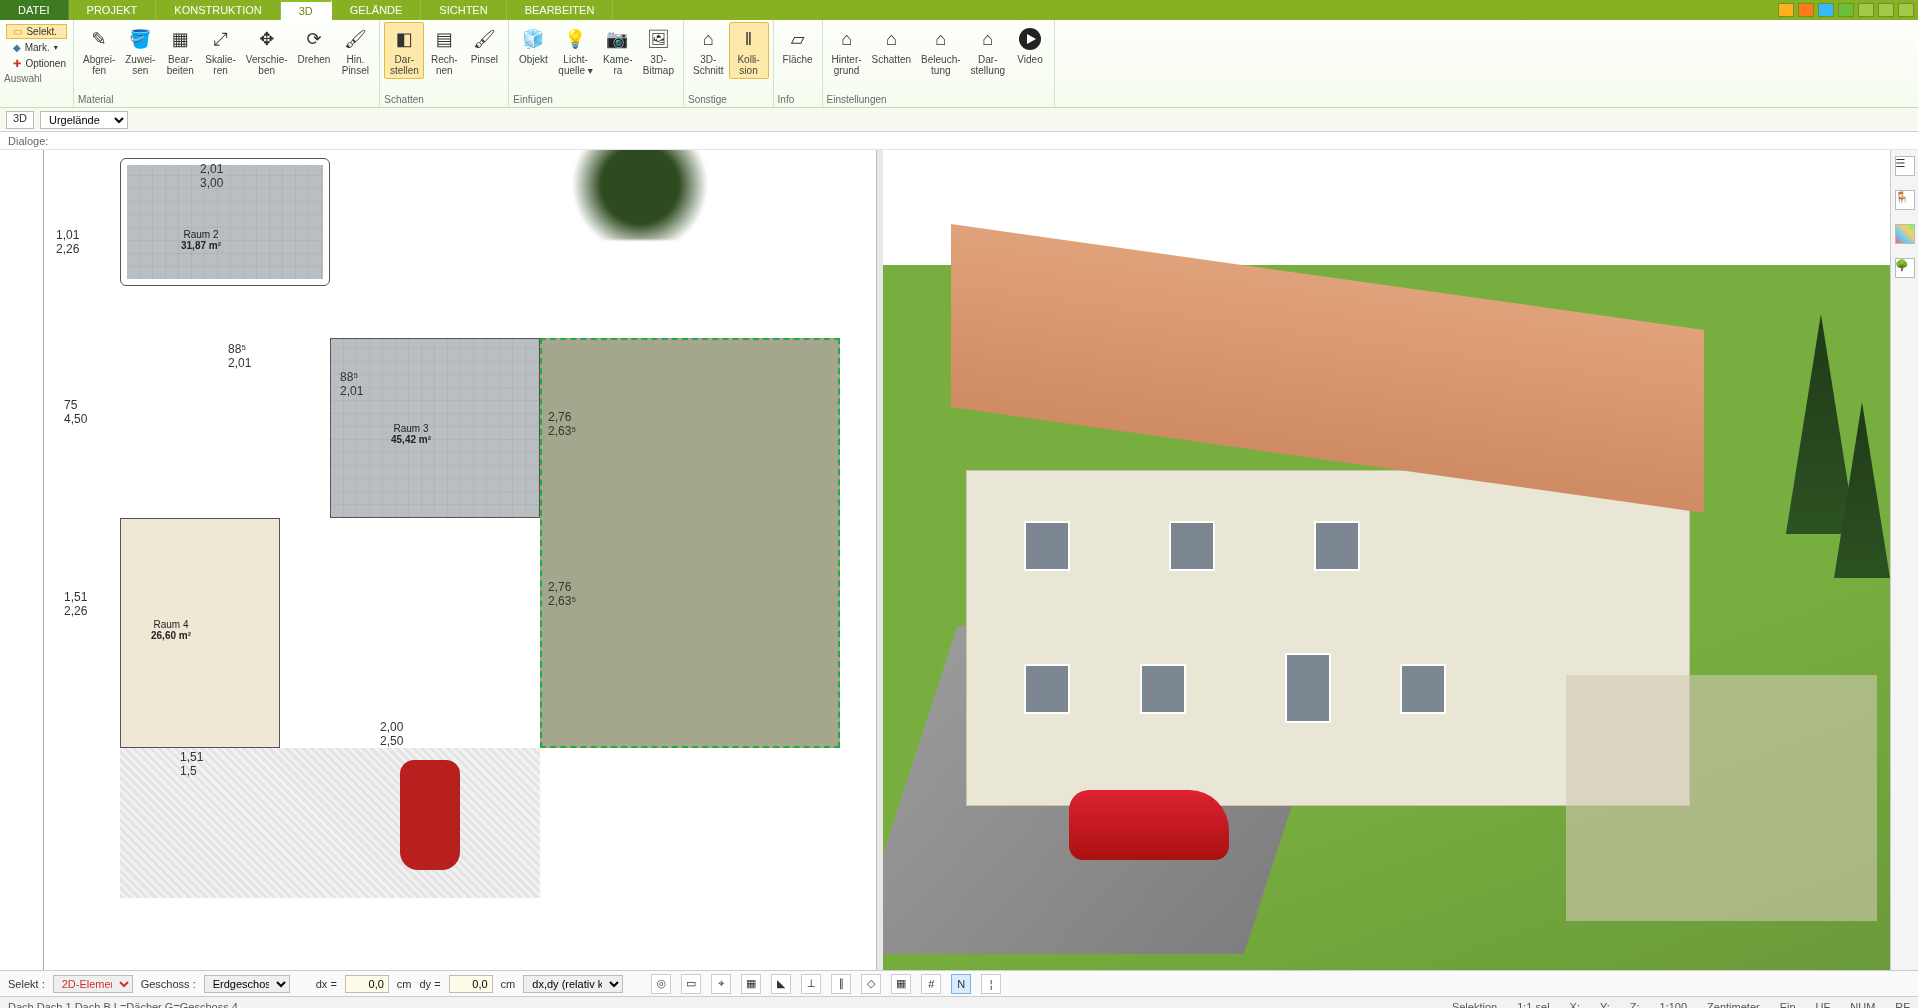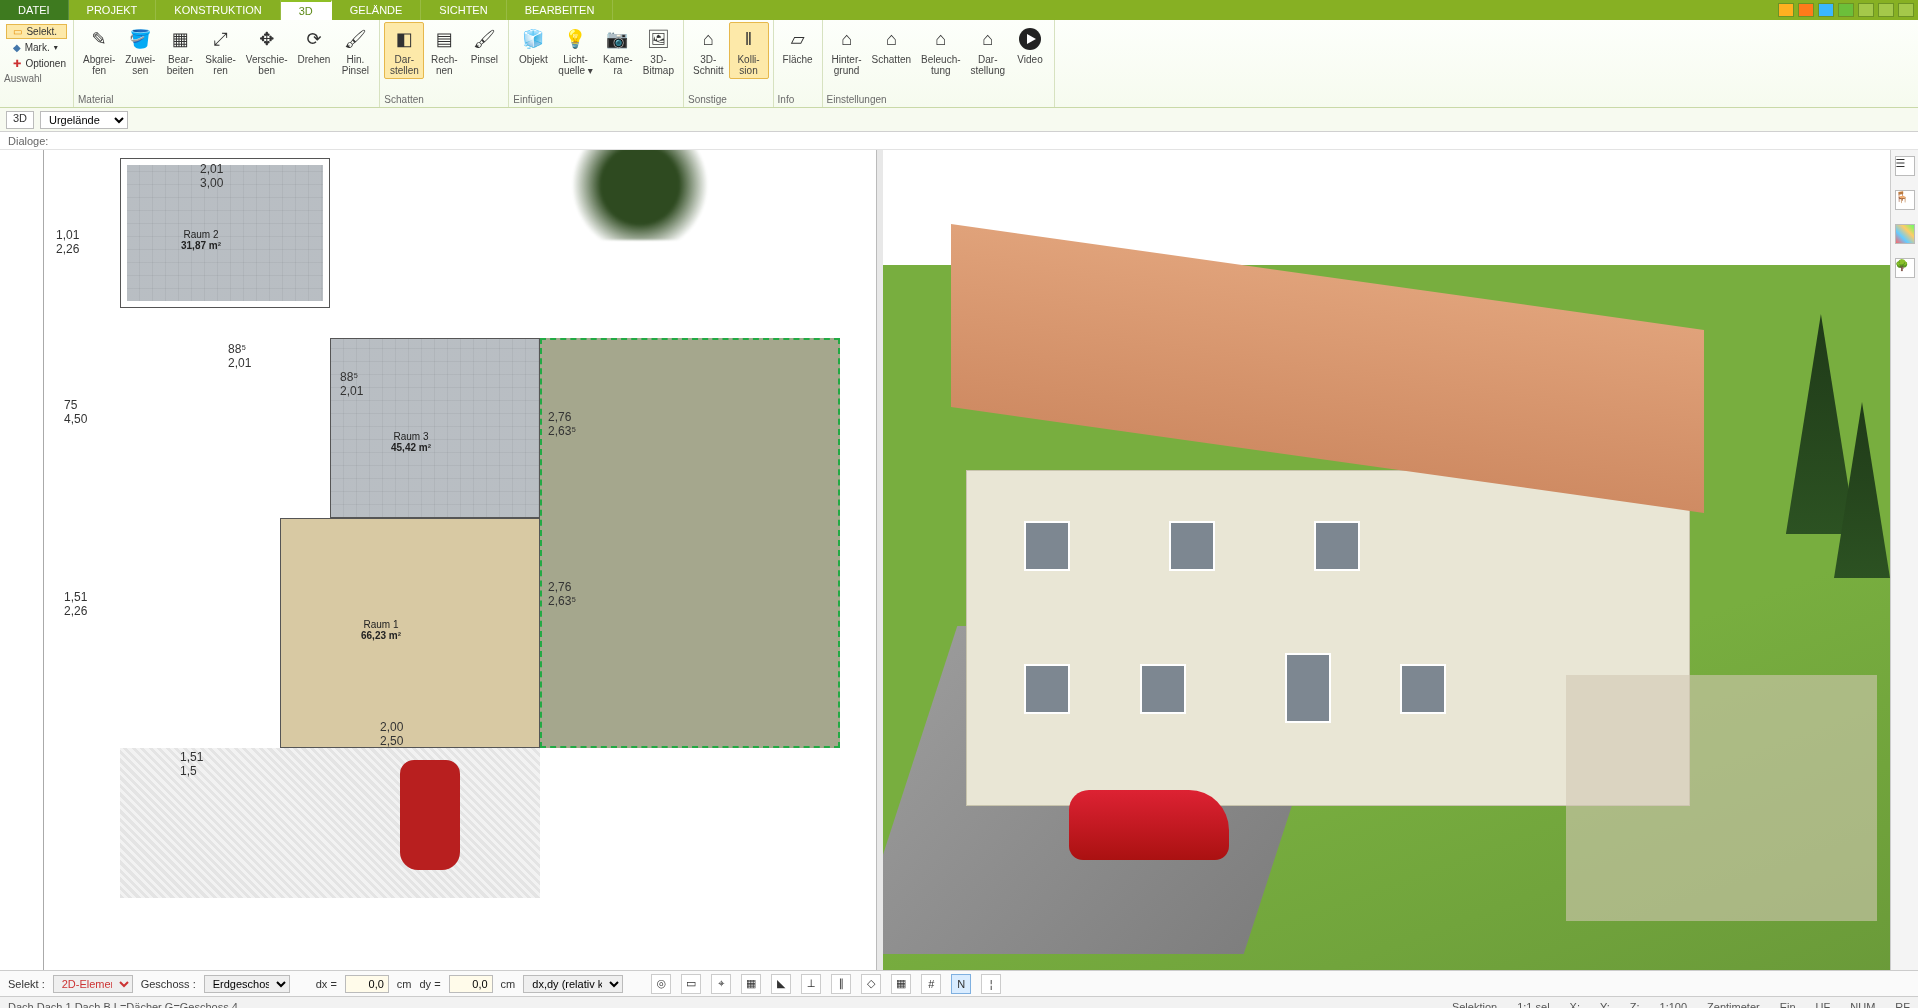--- a/index.html
+++ b/index.html
@@ -281,40 +281,40 @@
 <div class="dlgrow">
     <span>Dialoge:</span>
   </div>
 
 <div class="workspace">
 
   <div class="pane left">
     <div class="plan">
       <div class="ruler-v"></div>
 
-      <div class="room" style="left:120px;top:8px;width:210px;height:150px;">
+      <div class="room" style="left:120px;top:8px;width:210px;height:128px;border-radius:6px;">
         <div class="tile" style="position:absolute;inset:6px"></div>
         <div class="tag" style="left:60px;top:70px"><span>Raum 2</span><br><b>31,87 m²</b></div>
       </div>
       <div class="dim" style="left:56px;top:78px"><span>1,01</span><br><span>2,26</span></div>
       <div class="dim" style="left:200px;top:12px"><span>2,01</span><br><span>3,00</span></div>
 
       <div class="dim" style="left:64px;top:248px"><span>75</span><br><span>4,50</span></div>
       <div class="dim" style="left:228px;top:192px"><span>88⁵</span><br><span>2,01</span></div>
 
       <div class="room tile" style="left:330px;top:188px;width:210px;height:180px">
-        <div class="tag" style="left:60px;top:92px"><span>Raum 3</span><br><b>45,42 m²</b></div>
+        <div class="tag" style="left:60px;top:84px"><span>Raum 3</span><br><b>45,42 m²</b></div>
       </div>
       <div class="dim" style="left:340px;top:220px"><span>88⁵</span><br><span>2,01</span></div>
 
+      <div class="room" style="left:120px;top:368px;width:160px;height:230px;background:#efe8d4">
+        <div class="tag" style="left:30px;top:100px"><span>Raum 4</span><br><b>26,60 m²</b></div>
+      </div>
       <div class="dim" style="left:64px;top:440px"><span>1,51</span><br><span>2,26</span></div>
 
-      <div class="room wood" style="left:280px;top:368px;width:260px;height:230px">
-        <div class="tag" style="left:80px;top:100px"><span>Raum 1</span><br><b>66,23 m²</b></div>
-      </div>
       <div class="dim" style="left:380px;top:570px"><span>2,00</span><br><span>2,50</span></div>
 
       <div class="room grass" style="left:540px;top:188px;width:300px;height:410px;border:2px dashed #2a4"></div>
       <div class="dim" style="left:548px;top:260px"><span>2,76</span><br><span>2,63⁵</span></div>
       <div class="dim" style="left:548px;top:430px"><span>2,76</span><br><span>2,63⁵</span></div>
 
       <div class="tree" style="left:560px;top:-20px"></div>
 
       <div class="room hatch" style="left:120px;top:598px;width:420px;height:150px;border:none"></div>
       <div class="car" style="left:400px;top:610px"></div>

